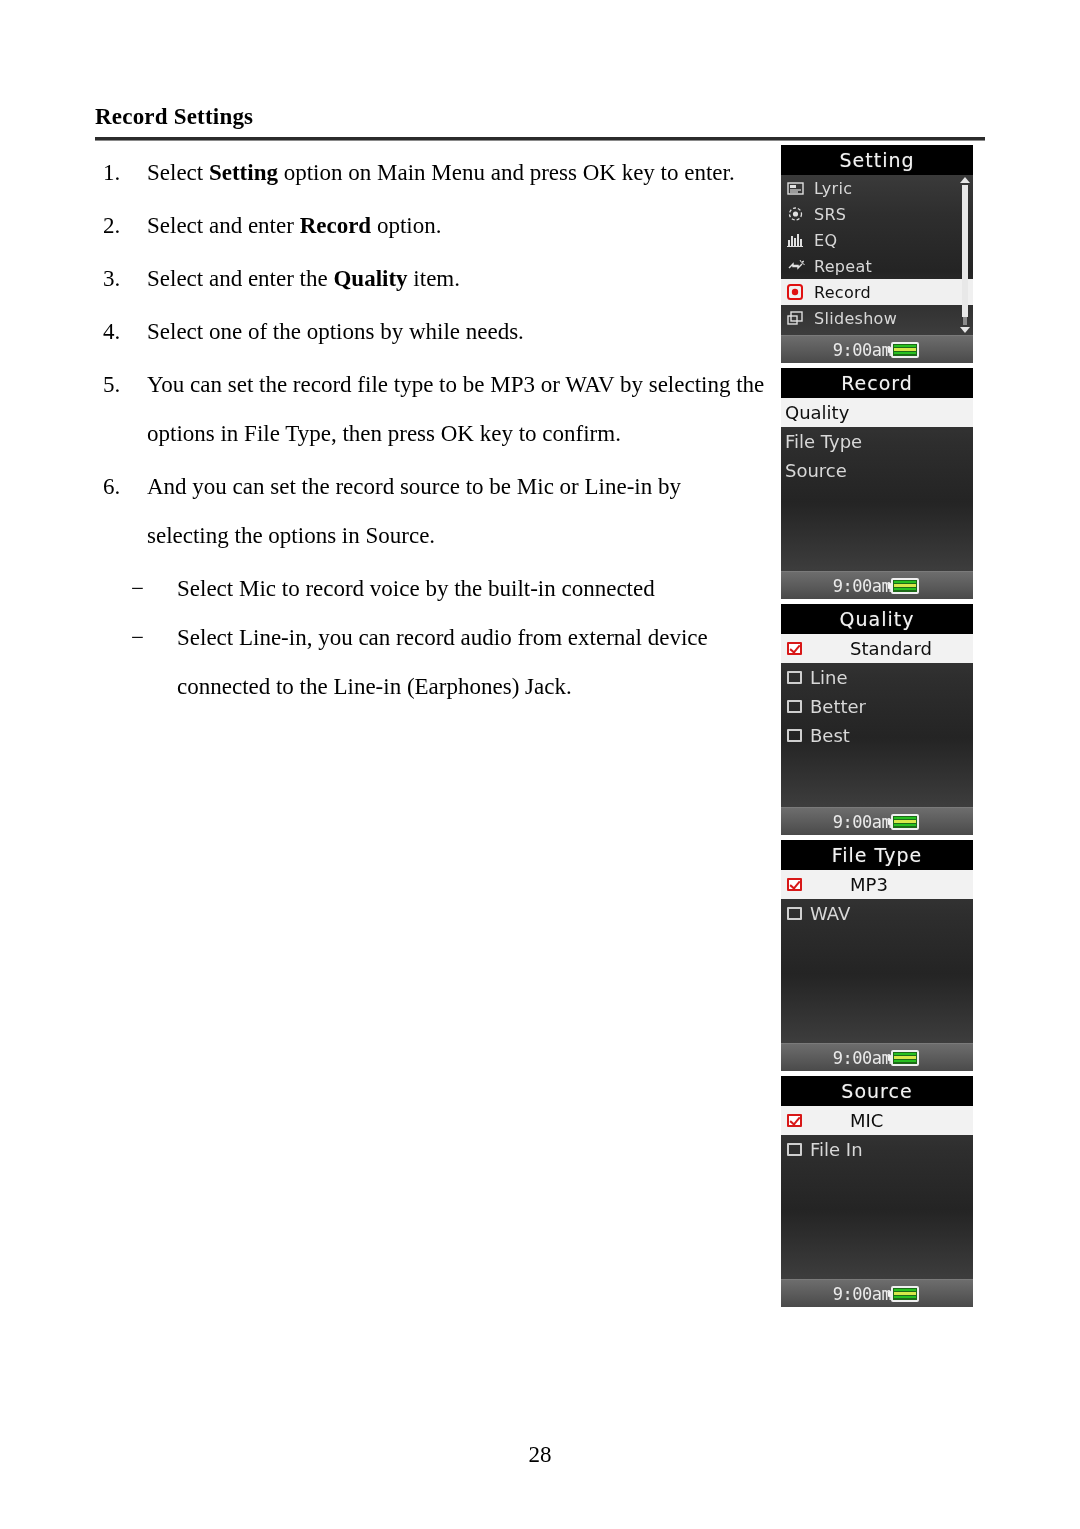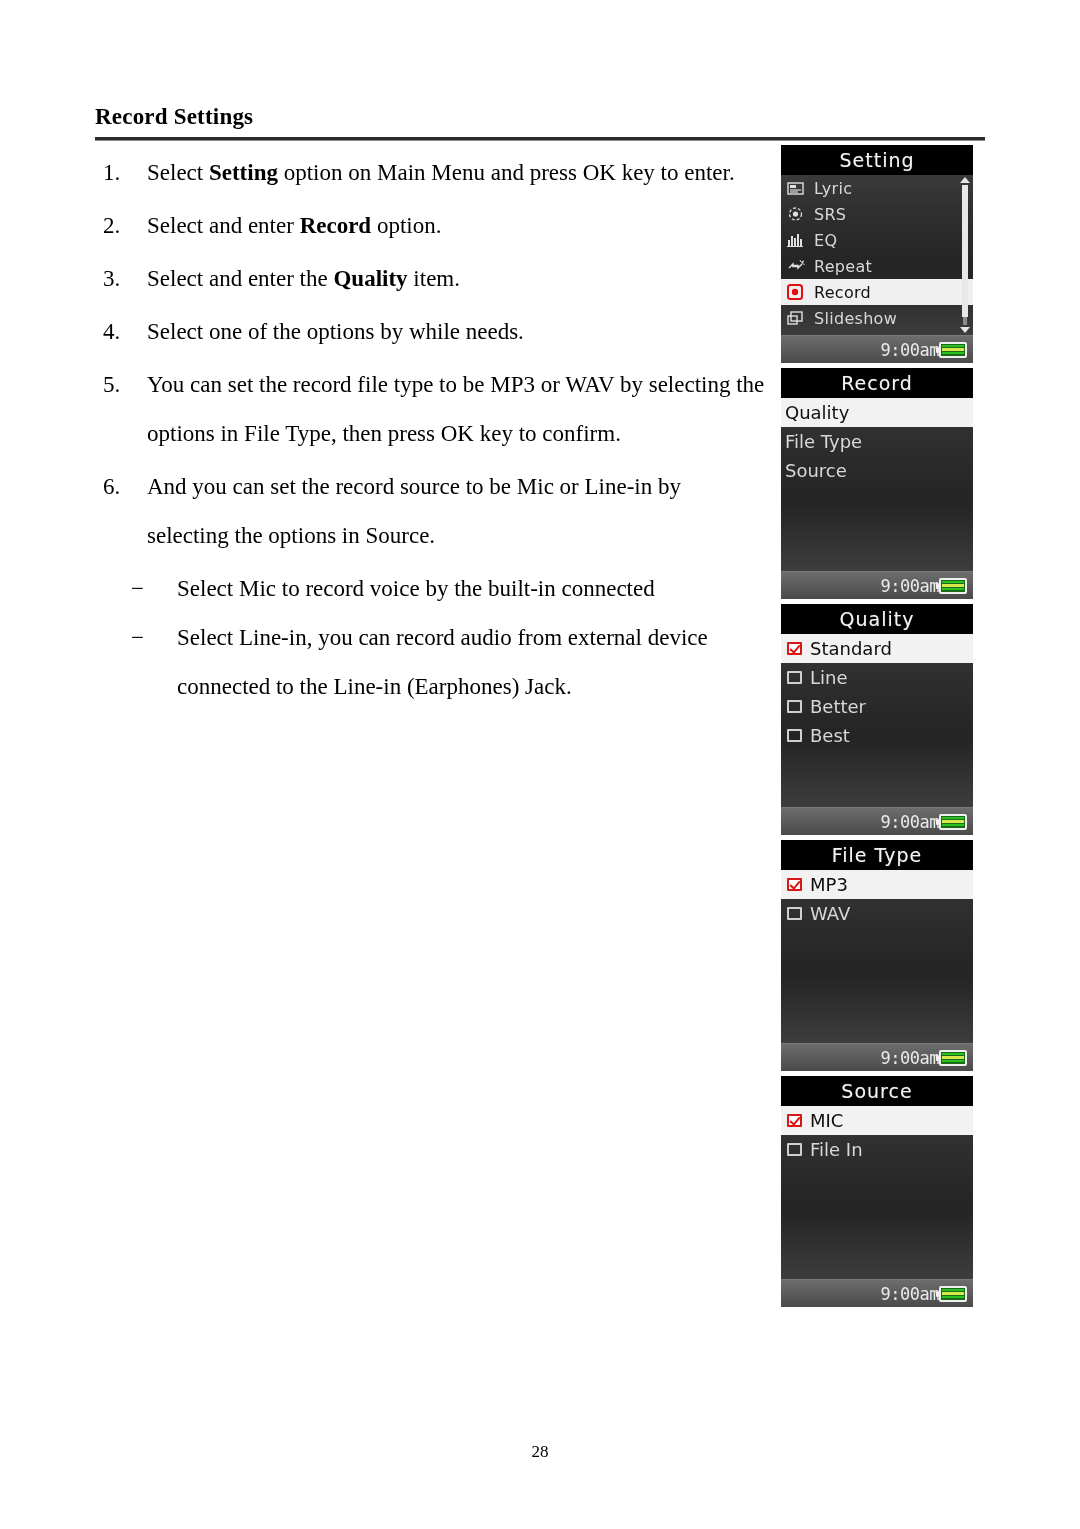--- a/index.html
+++ b/index.html
@@ -182,20 +182,21 @@
     align-items: center;
     height: 29px;
     padding-left: 6px;
     box-sizing: border-box;
     color: #d8d8d8;
     font-size: 18px;
   }
   .cb-row.selected {
     background: #f2f2f2;
     color: #0d0d0d;
+    gap: 40px;
   }
   .cb {
     width: 15px;
     height: 13px;
     flex: 0 0 15px;
     margin-right: 8px;
     box-sizing: border-box;
     position: relative;
   }
   .cb.off {
@@ -249,21 +250,21 @@
     height: 132px;
     background: #e8e8e8;
   }
 
   
   .dev-status {
     height: 28px;
     background: linear-gradient(180deg, #6d6d6d 0%, #5a5a5a 55%, #4a4a4a 100%);
     display: flex;
     align-items: center;
-    justify-content: flex-end;
+    justify-content: center;
     padding: 0 6px 0 4px;
     box-sizing: border-box;
     border-top: 1px solid #7a7a7a;
   }
   .clock {
     color: #eaeaea;
     font-family: "DejaVu Sans Mono", monospace;
     font-size: 17px;
     letter-spacing: -0.5px;
   }
@@ -297,21 +298,21 @@
   }
   .bat-seg.mid { background: #d7e84a; }
 
   
   .page-number {
     position: absolute;
     left: 0;
     right: 0;
     top: 1442px;
     text-align: center;
-    font-size: 17px;
+    font-size: 23px;
     font-family: "Liberation Serif", serif;
   }
 </style>
 </head>
 <body>
 
 <div class="page">
 
   <div class="heading">Record Settings</div>
   <div class="hrule"></div>

